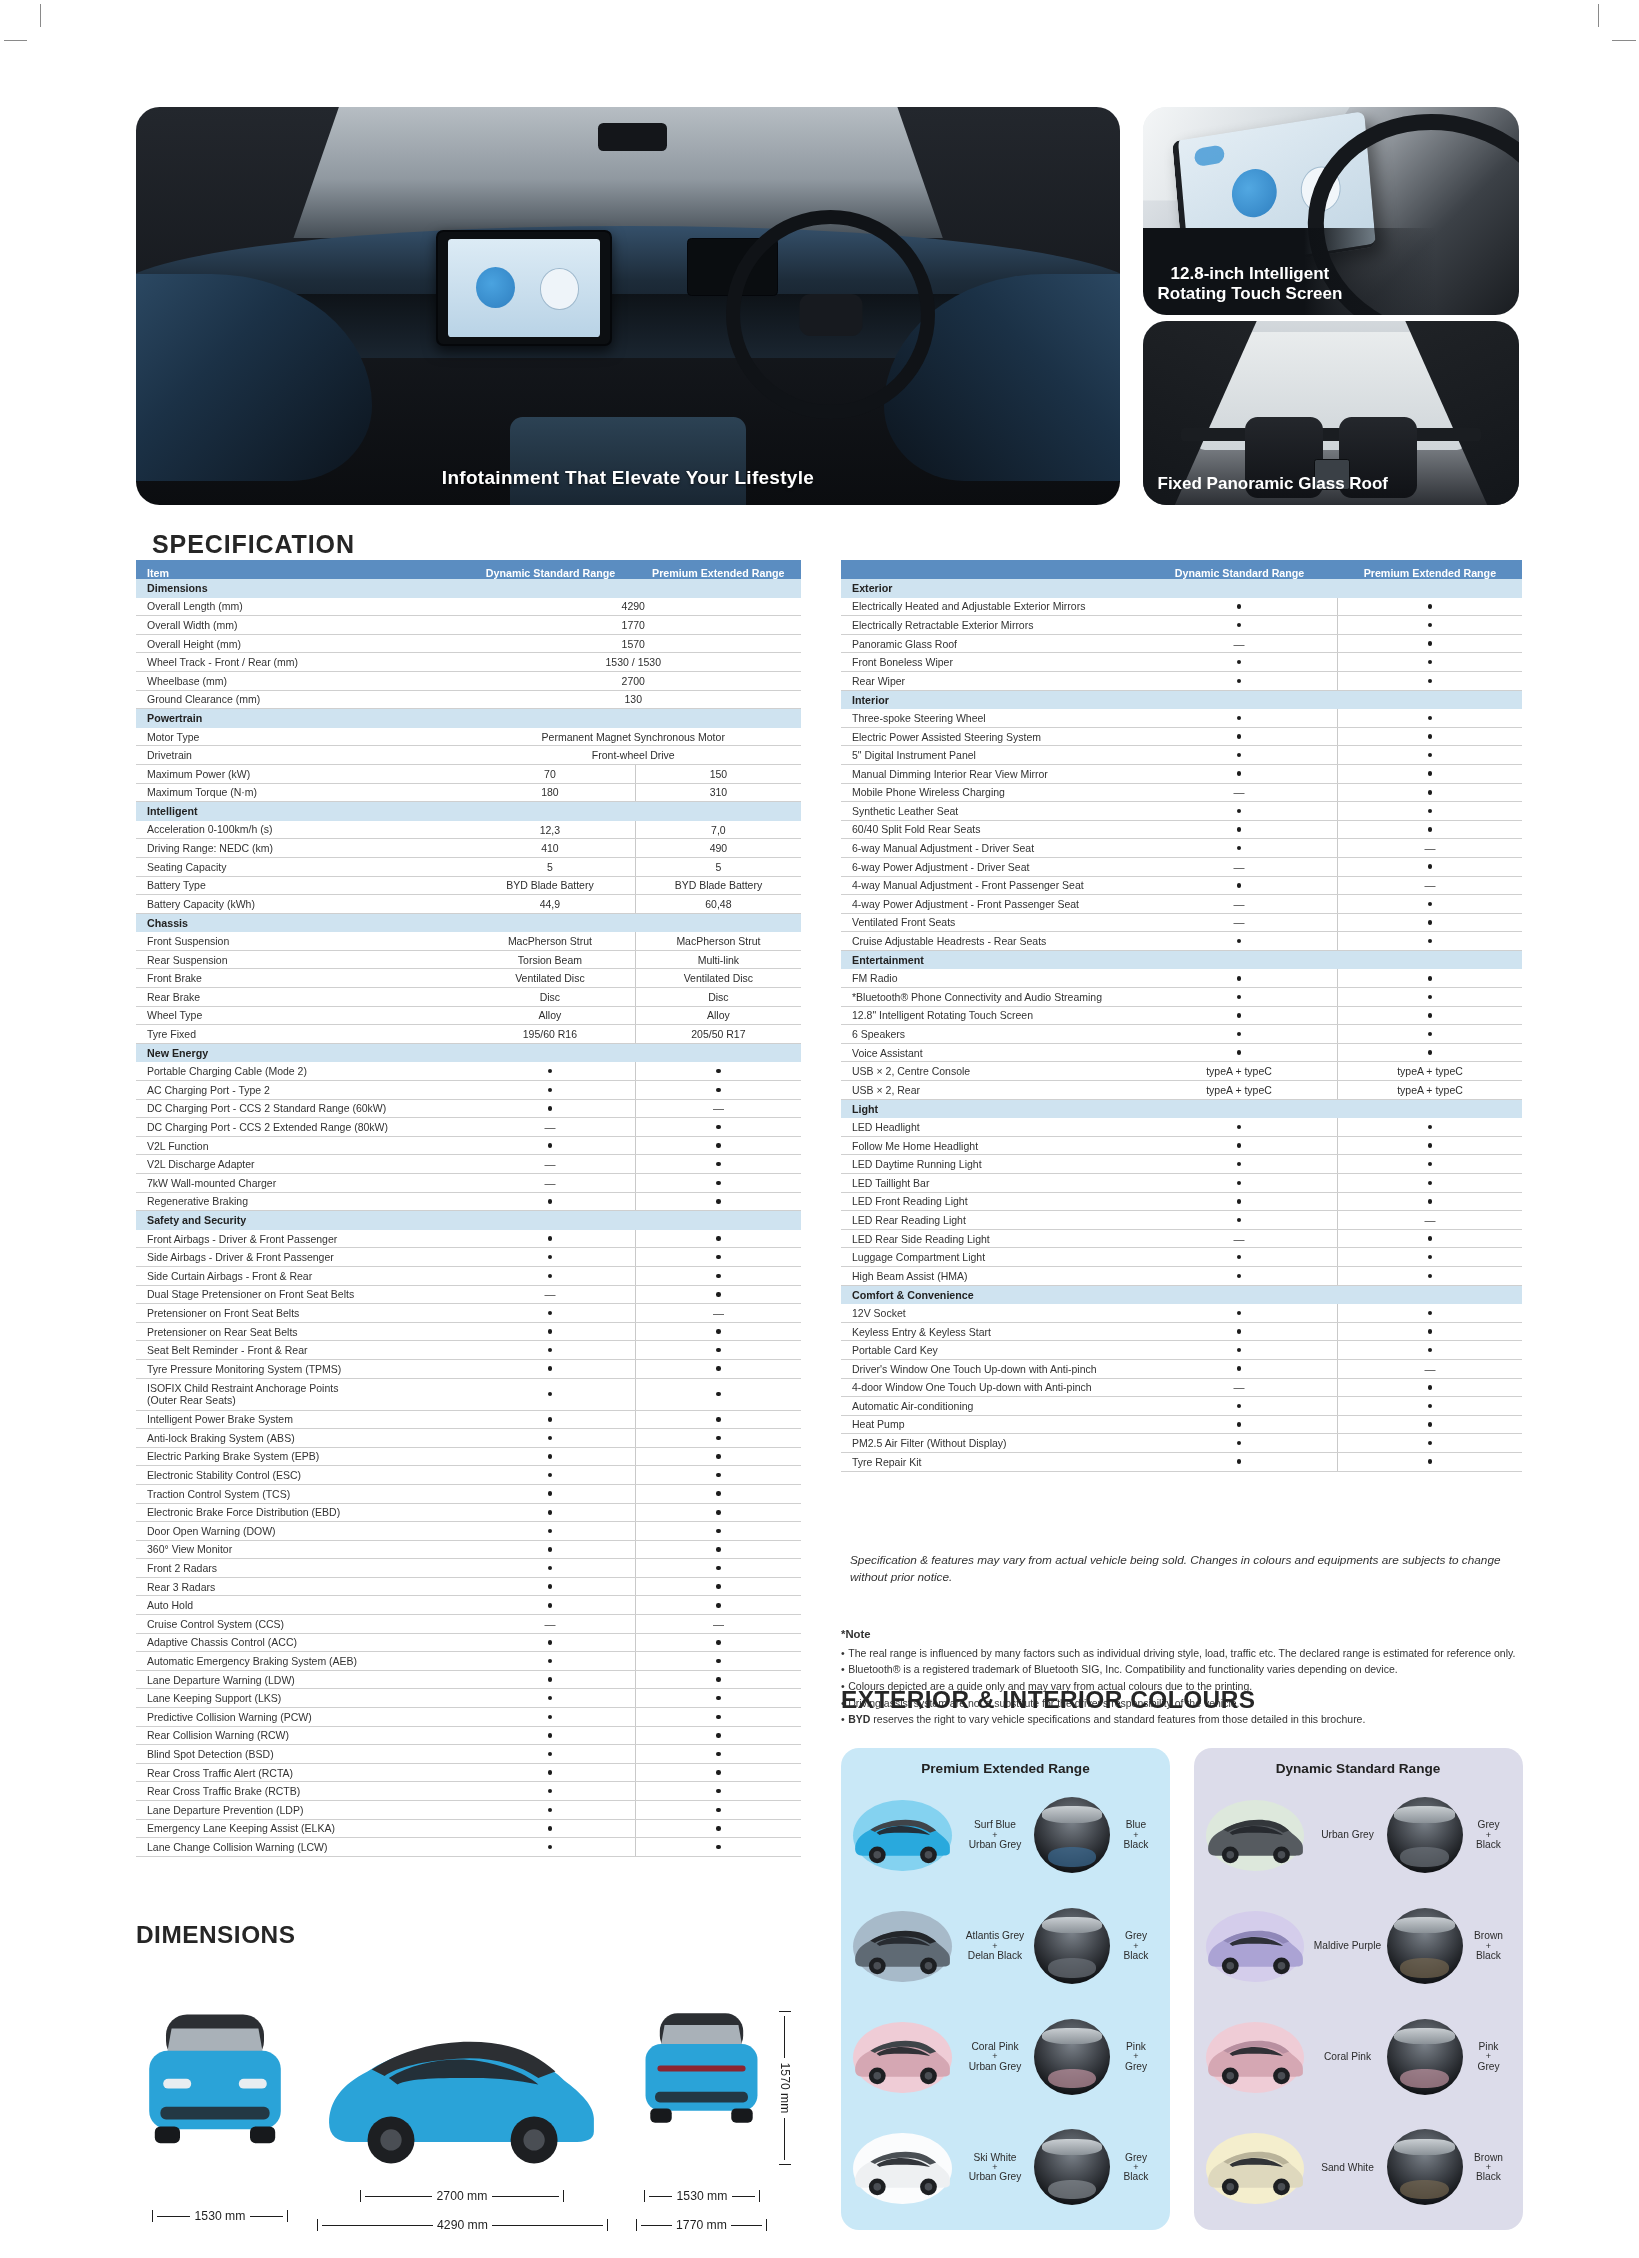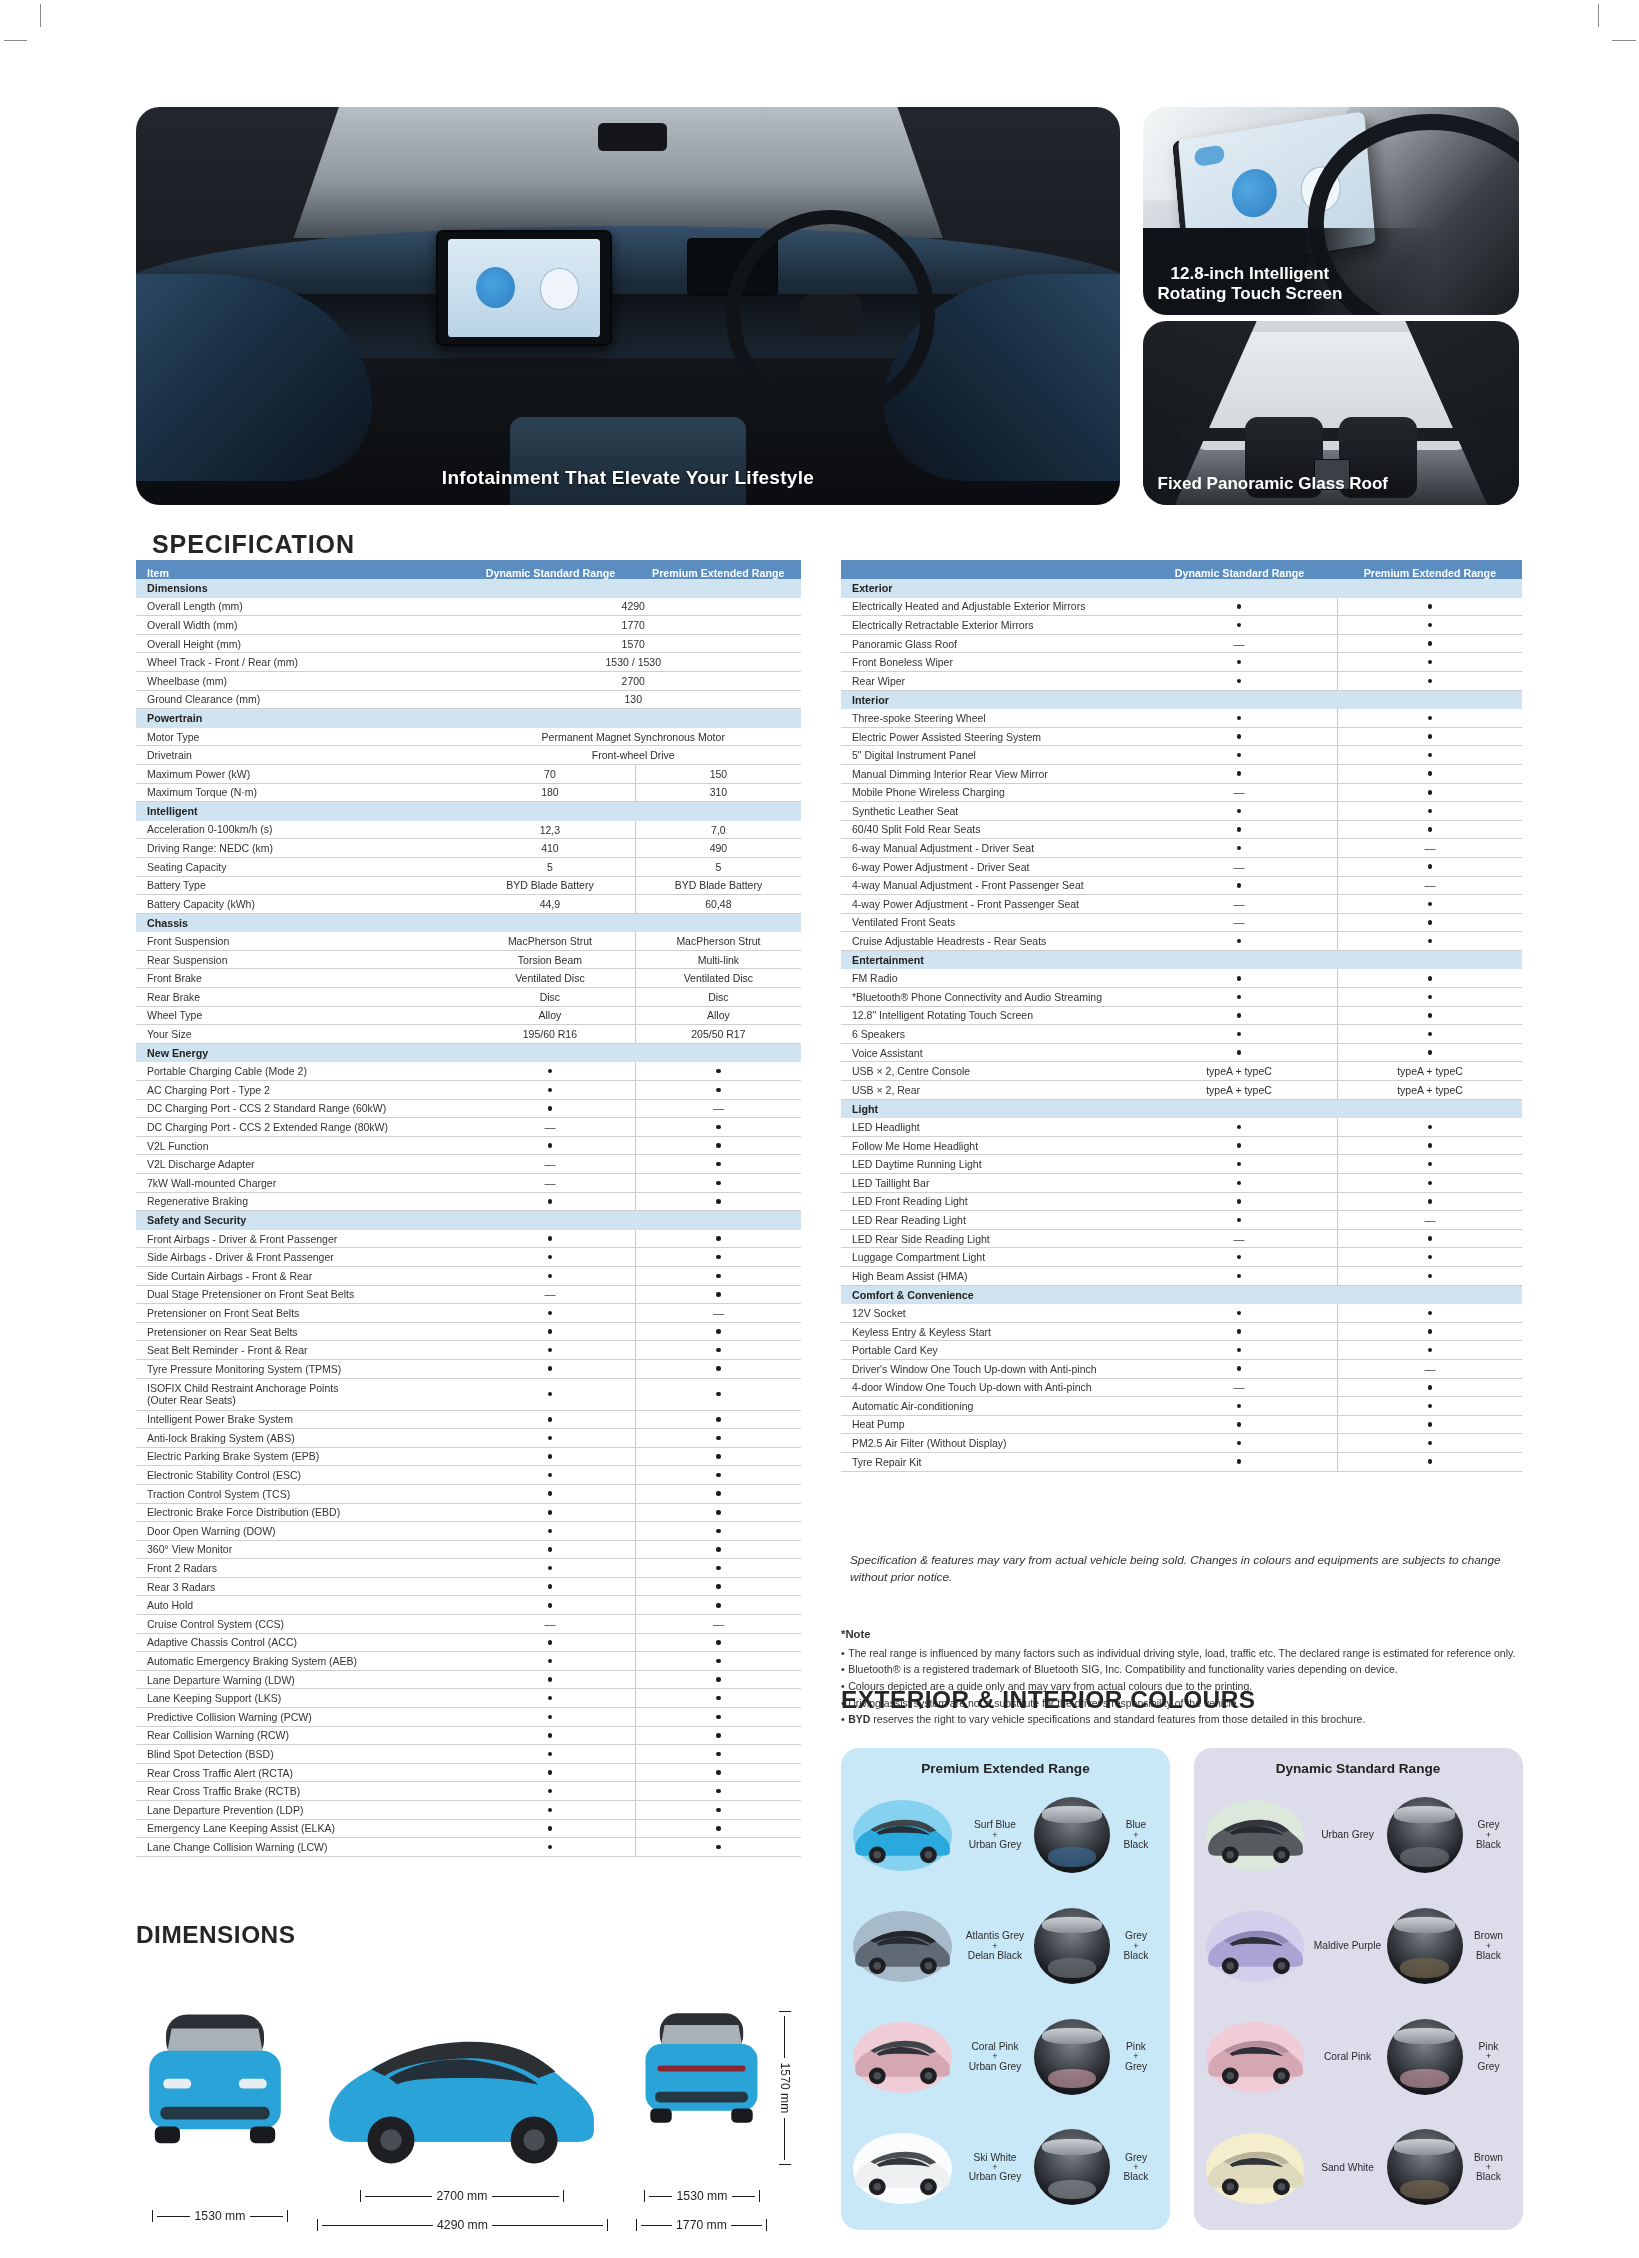--- a/index.html
+++ b/index.html
@@ -275,21 +275,21 @@
           <div class="lab">Rear Brake</div>
           <div class="val val1 divr">Disc</div>
           <div class="val val2">Disc</div>
         </div>
         <div class="srow">
           <div class="lab">Wheel Type</div>
           <div class="val val1 divr">Alloy</div>
           <div class="val val2">Alloy</div>
         </div>
         <div class="srow">
-          <div class="lab">Your Size</div>
+          <div class="lab">Tyre Fixed</div>
           <div class="val val1 divr">195/60 R16</div>
           <div class="val val2">205/50 R17</div>
         </div>
         <div class="sec-row">
           <span>New Energy</span>
         </div>
         <div class="srow">
           <div class="lab">Portable Charging Cable (Mode 2)</div>
           <div class="val val1 divr">
             <span class="dot"></span>

